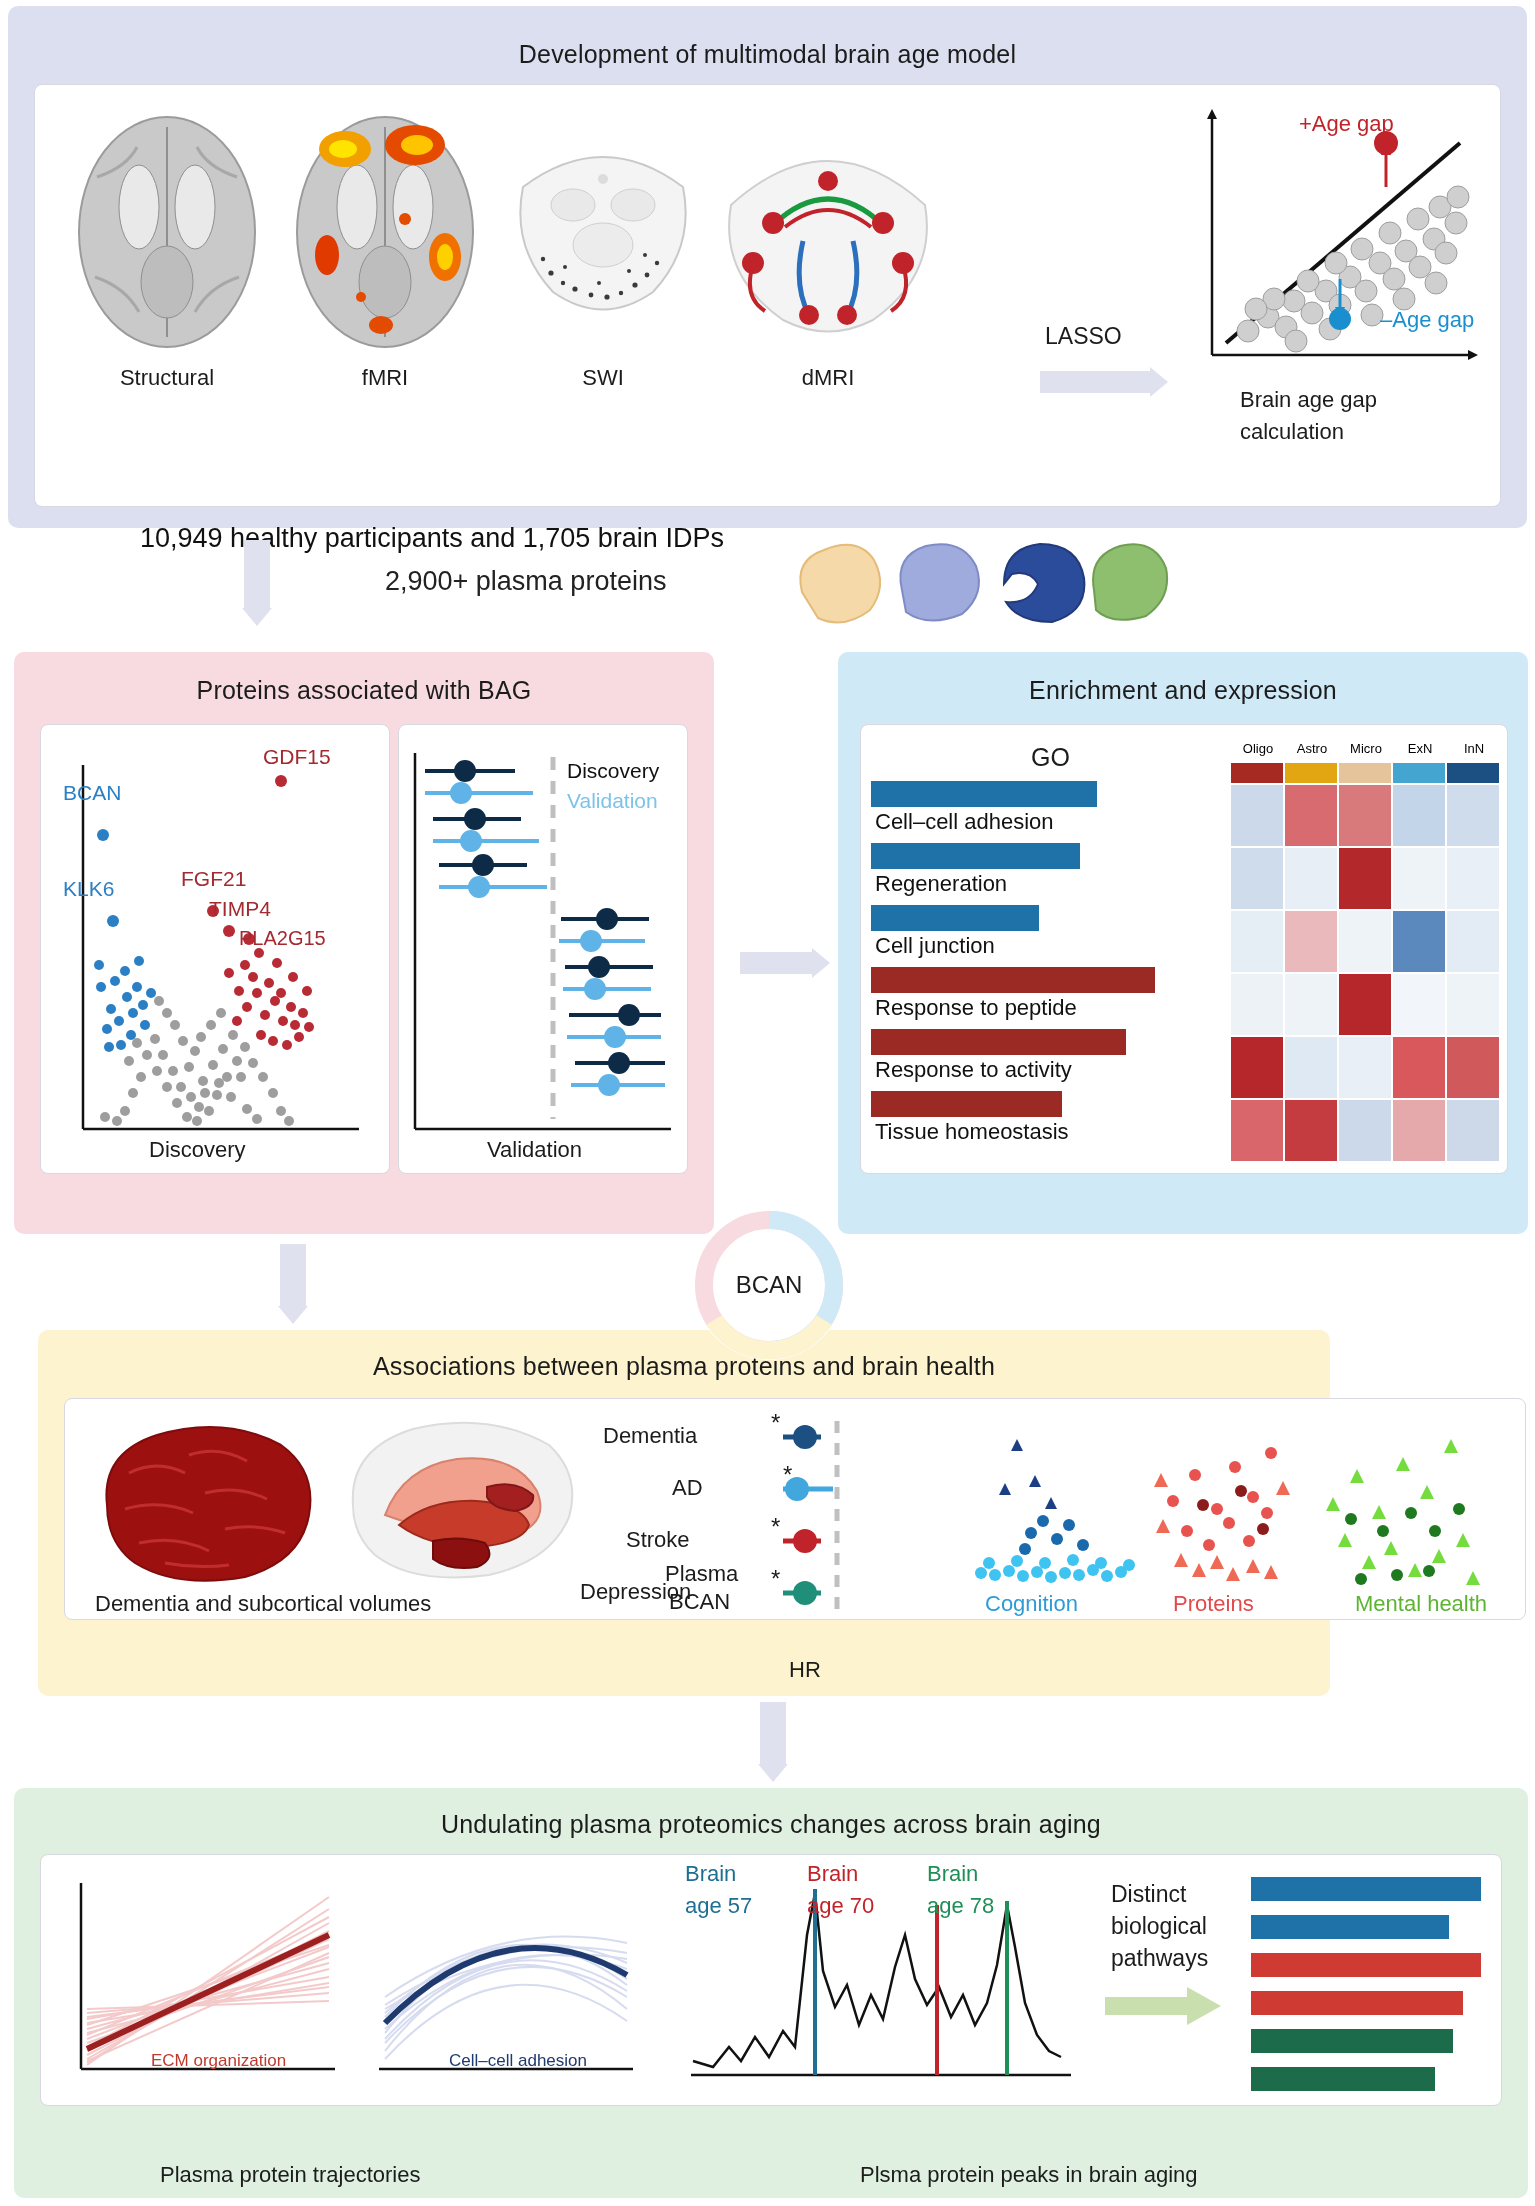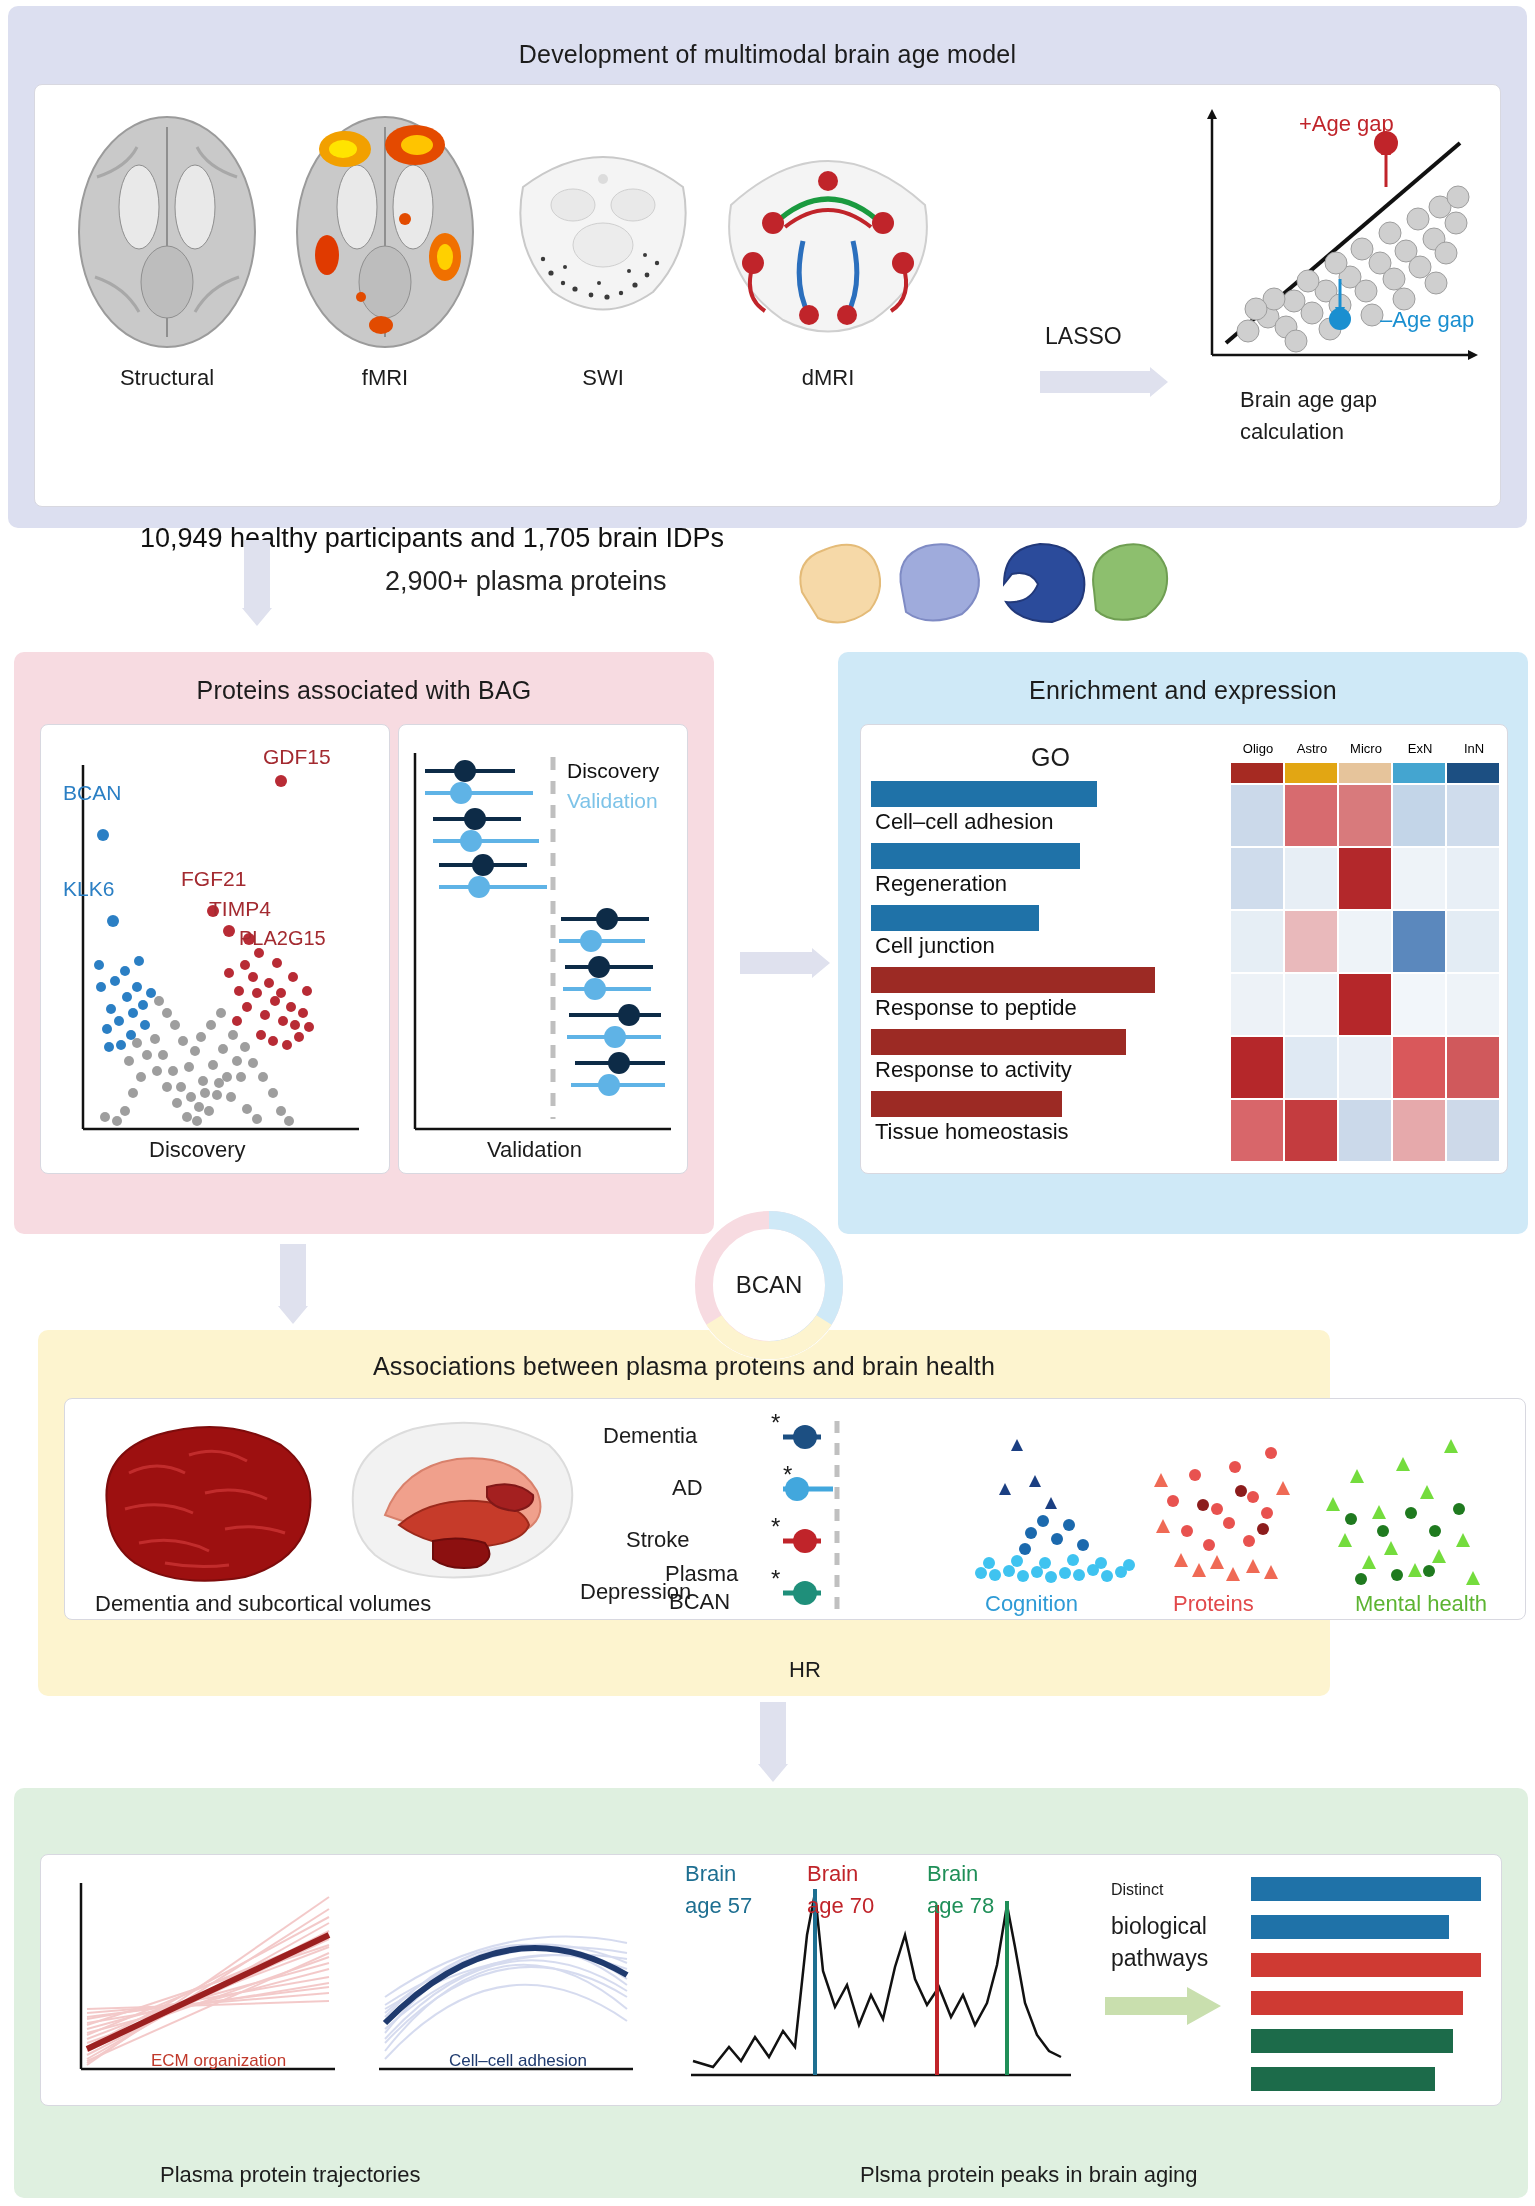--- a/index.html
+++ b/index.html
@@ -670,20 +670,21 @@
         <div class="lbl" style="left: 920px; top: 192px; color: rgb(46, 155, 214);">Cognition</div>
         <div class="lbl" style="left: 1108px; top: 192px; color: rgb(226, 73, 75);">Proteins</div>
         <div class="lbl" style="left: 1290px; top: 192px; color: rgb(92, 180, 49);">Mental health</div>
       </div>
   </div>
 </div>
 
 <div class="arrow-v" style="left:760px; top:1702px; width:26px; height:62px;"></div>
 
 <div class="panel" id="panel-undul">
+  <div class="panel-title">Undulating plasma proteomics changes across brain aging</div>
   <div class="inner-card" id="undul-card">
 
     <svg style="position:absolute; left:22px; top:18px;" width="280" height="215">
       <line x1="18" y1="196" x2="18" y2="10" stroke="#111" stroke-width="2.5"></line>
       <line x1="18" y1="196" x2="272" y2="196" stroke="#111" stroke-width="2.5"></line>
       <g stroke="#e58a8a" stroke-width="2" fill="none" opacity="0.45">
         <path d="M24 178 L266 66"></path>
           <path d="M24 186 L266 50"></path>
           <path d="M24 170 L266 84"></path>
         <path d="M24 160 L266 96"></path>
@@ -735,21 +736,21 @@
     </svg>
     <div id="peak-labels">
         <div class="lbl" style="left: 644px; top: 6px; color: rgb(30, 111, 145);">Brain</div>
         <div class="lbl" style="left: 644px; top: 38px; color: rgb(30, 111, 145);">age 57</div>
         <div class="lbl" style="left: 766px; top: 6px; color: rgb(192, 36, 42);">Brain</div>
         <div class="lbl" style="left: 766px; top: 38px; color: rgb(192, 36, 42);">age 70</div>
         <div class="lbl" style="left: 886px; top: 6px; color: rgb(31, 143, 88);">Brain</div>
         <div class="lbl" style="left: 886px; top: 38px; color: rgb(31, 143, 88);">age 78</div>
       </div>
 
-    <div class="lbl" style="left:1070px; top:26px; font-size:16px;">Distinct</div>
+    <div class="lbl" style="left:1070px; top:26px; font-size:23px;">Distinct</div>
     <div class="lbl" style="left:1070px; top:58px; font-size:23px;">biological</div>
     <div class="lbl" style="left:1070px; top:90px; font-size:23px;">pathways</div>
     <svg style="position:absolute; left:1064px; top:130px;" width="120" height="42">
       <path d="M0 12 L82 12 L82 2 L116 21 L82 40 L82 30 L0 30 Z" fill="#c9dfae"></path>
     </svg>
     <div id="pathway-bars">
         <div style="position: absolute; left: 1210px; top: 22px; width: 230px; height: 24px; background: rgb(31, 114, 168);"></div>
         <div style="position: absolute; left: 1210px; top: 60px; width: 197.8px; height: 24px; background: rgb(31, 114, 168);"></div>
         <div style="position: absolute; left: 1210px; top: 98px; width: 230px; height: 24px; background: rgb(207, 58, 51);"></div>
         <div style="position: absolute; left: 1210px; top: 136px; width: 211.6px; height: 24px; background: rgb(207, 58, 51);"></div>

